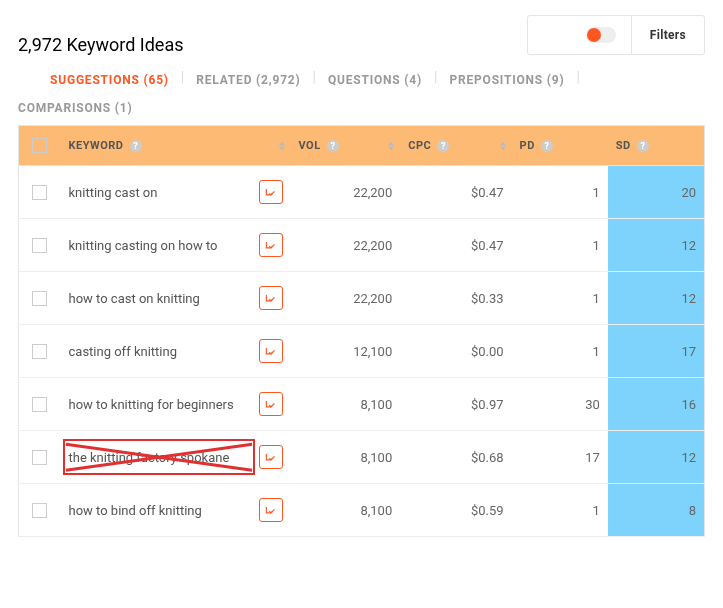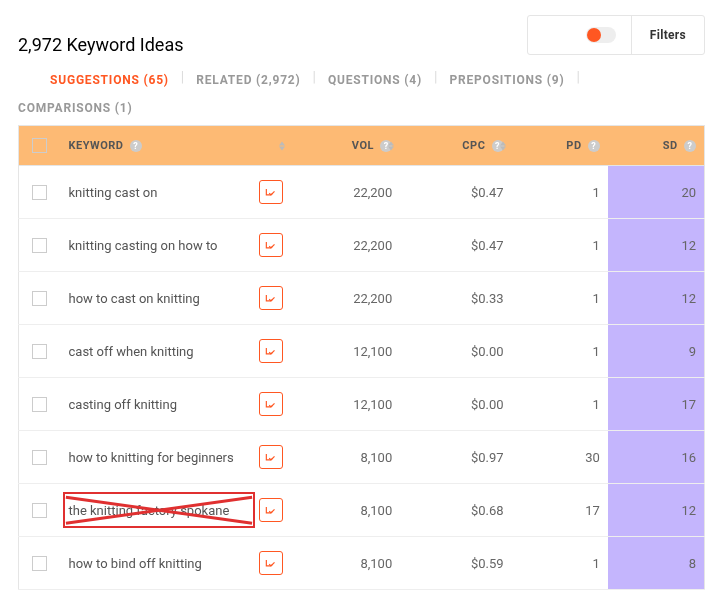--- a/index.html
+++ b/index.html
@@ -11,36 +11,36 @@
 .toggle { width: 60px; height: 38px; display: flex; align-items: center; justify-content: center; border-right: 1px solid #e5e5e5; }
 .togg-track { width: 30px; height: 16px; background: #eee; border-radius: 10px; position: relative; }
 .togg-knob { width: 14px; height: 14px; background: #ff5722; border-radius: 50%; position: absolute; top: 1px; left: 1px; }
 .filters { padding: 0 18px; font-size: 12px; font-weight: 700; color: #333; letter-spacing: .3px; line-height: 38px; }
 .tabs { display: flex; flex-wrap: wrap; gap: 6px 0; margin-bottom: 6px; }
 .tab { font-size: 12px; font-weight: 700; letter-spacing: .8px; color: #999; padding: 4px 0; margin-right: 12px; text-transform: uppercase; }
 .tab.active { color: #ff5722; margin-left: 32px; }
 .tabsep { color: #ddd; margin-right: 12px; font-size: 14px; }
 table { width: 100%; border-collapse: collapse; border: 1px solid #e5e5e5; }
 thead th { background: #fdba74; font-size: 11px; font-weight: 700; letter-spacing: .5px; color: #555; padding: 12px 8px; text-align: left; border-bottom: 1px solid #e5e5e5; position: relative; }
-thead th.center { text-align: right; }
+thead th.center { text-align: left; }
 tbody td { padding: 14px 8px; font-size: 13px; color: #666; border-bottom: 1px solid #eee; }
 tbody td.center { text-align: right; }
 .chk { width: 42px; text-align: center; }
 .chkbox { width: 15px; height: 15px; border: 1px solid #ccc; display: inline-block; vertical-align: middle; }
 .kwcell { width: 230px; }
 .kwrow { display: flex; align-items: center; justify-content: space-between; gap: 8px; position: relative; }
 .kwtext { color: #555; font-size: 13px; }
 .actbtn { width: 24px; height: 24px; border: 1.5px solid #ff5722; border-radius: 3px; display: flex; align-items: center; justify-content: center; color: #ff5722; flex-shrink: 0; }
 .actbtn svg { width: 14px; height: 14px; stroke: #ff5722; fill: none; stroke-width: 2; }
 .helpico { width: 12px; height: 12px; background: #ccc; border-radius: 50%; display: inline-flex; align-items: center; justify-content: center; color: #fff; font-size: 9px; font-weight: 700; margin-left: 3px; vertical-align: middle; }
 .sort { position: absolute; right: 6px; top: 50%; transform: translateY(-50%); display: flex; flex-direction: column; gap: 1px; }
 .sort span { width: 0; height: 0; border-left: 3px solid transparent; border-right: 3px solid transparent; }
 .sort .up { border-bottom: 4px solid #bbb; }
 .sort .dn { border-top: 4px solid #bbb; }
-.sd-col { background: #c4b5fd; }
+.sd-col { background: #7dd3fc; }
 .strike { position: absolute; left: -6px; top: -6px; right: 28px; bottom: -6px; border: 2.5px solid #e03030; pointer-events: none; }
 .strike::before, .strike::after { content: ""; position: absolute; left: 0; right: 0; top: 50%; height: 2.5px; background: #e03030; transform-origin: center; }
 .strike::before { transform: translateY(-50%) rotate(8deg); }
 .strike::after { transform: translateY(-50%) rotate(-8deg); }
 </style>
 </head>
 <body>
 
 <div class="wrap">
   <div class="headrow">
@@ -160,39 +160,20 @@
           </td>
           <td class="center">22,200</td>
           <td class="center">$0.33</td>
           <td class="center">1</td>
           <td class="center sd-col">12</td>
         </tr>
         <tr>
           <td class="chk"><span class="chkbox"></span></td>
           <td class="kwcell">
             <div class="kwrow">
-              <span class="kwtext">cast off when knitting</span>
-              <span class="actbtn">
-                <svg viewBox="0 0 24 24">
-                  <path d="M4 7v10h8"></path>
-                  <path d="M9 14l3 3 3-3" transform="translate(0 0)"></path>
-                  <path d="M12 17l6-6"></path>
-                </svg>
-              </span>
-            </div>
-          </td>
-          <td class="center">12,100</td>
-          <td class="center">$0.00</td>
-          <td class="center">1</td>
-          <td class="center sd-col">9</td>
-        </tr>
-        <tr>
-          <td class="chk"><span class="chkbox"></span></td>
-          <td class="kwcell">
-            <div class="kwrow">
               <span class="kwtext">casting off knitting</span>
               <span class="actbtn">
                 <svg viewBox="0 0 24 24">
                   <path d="M4 7v10h8"></path>
                   <path d="M9 14l3 3 3-3" transform="translate(0 0)"></path>
                   <path d="M12 17l6-6"></path>
                 </svg>
               </span>
             </div>
           </td>

